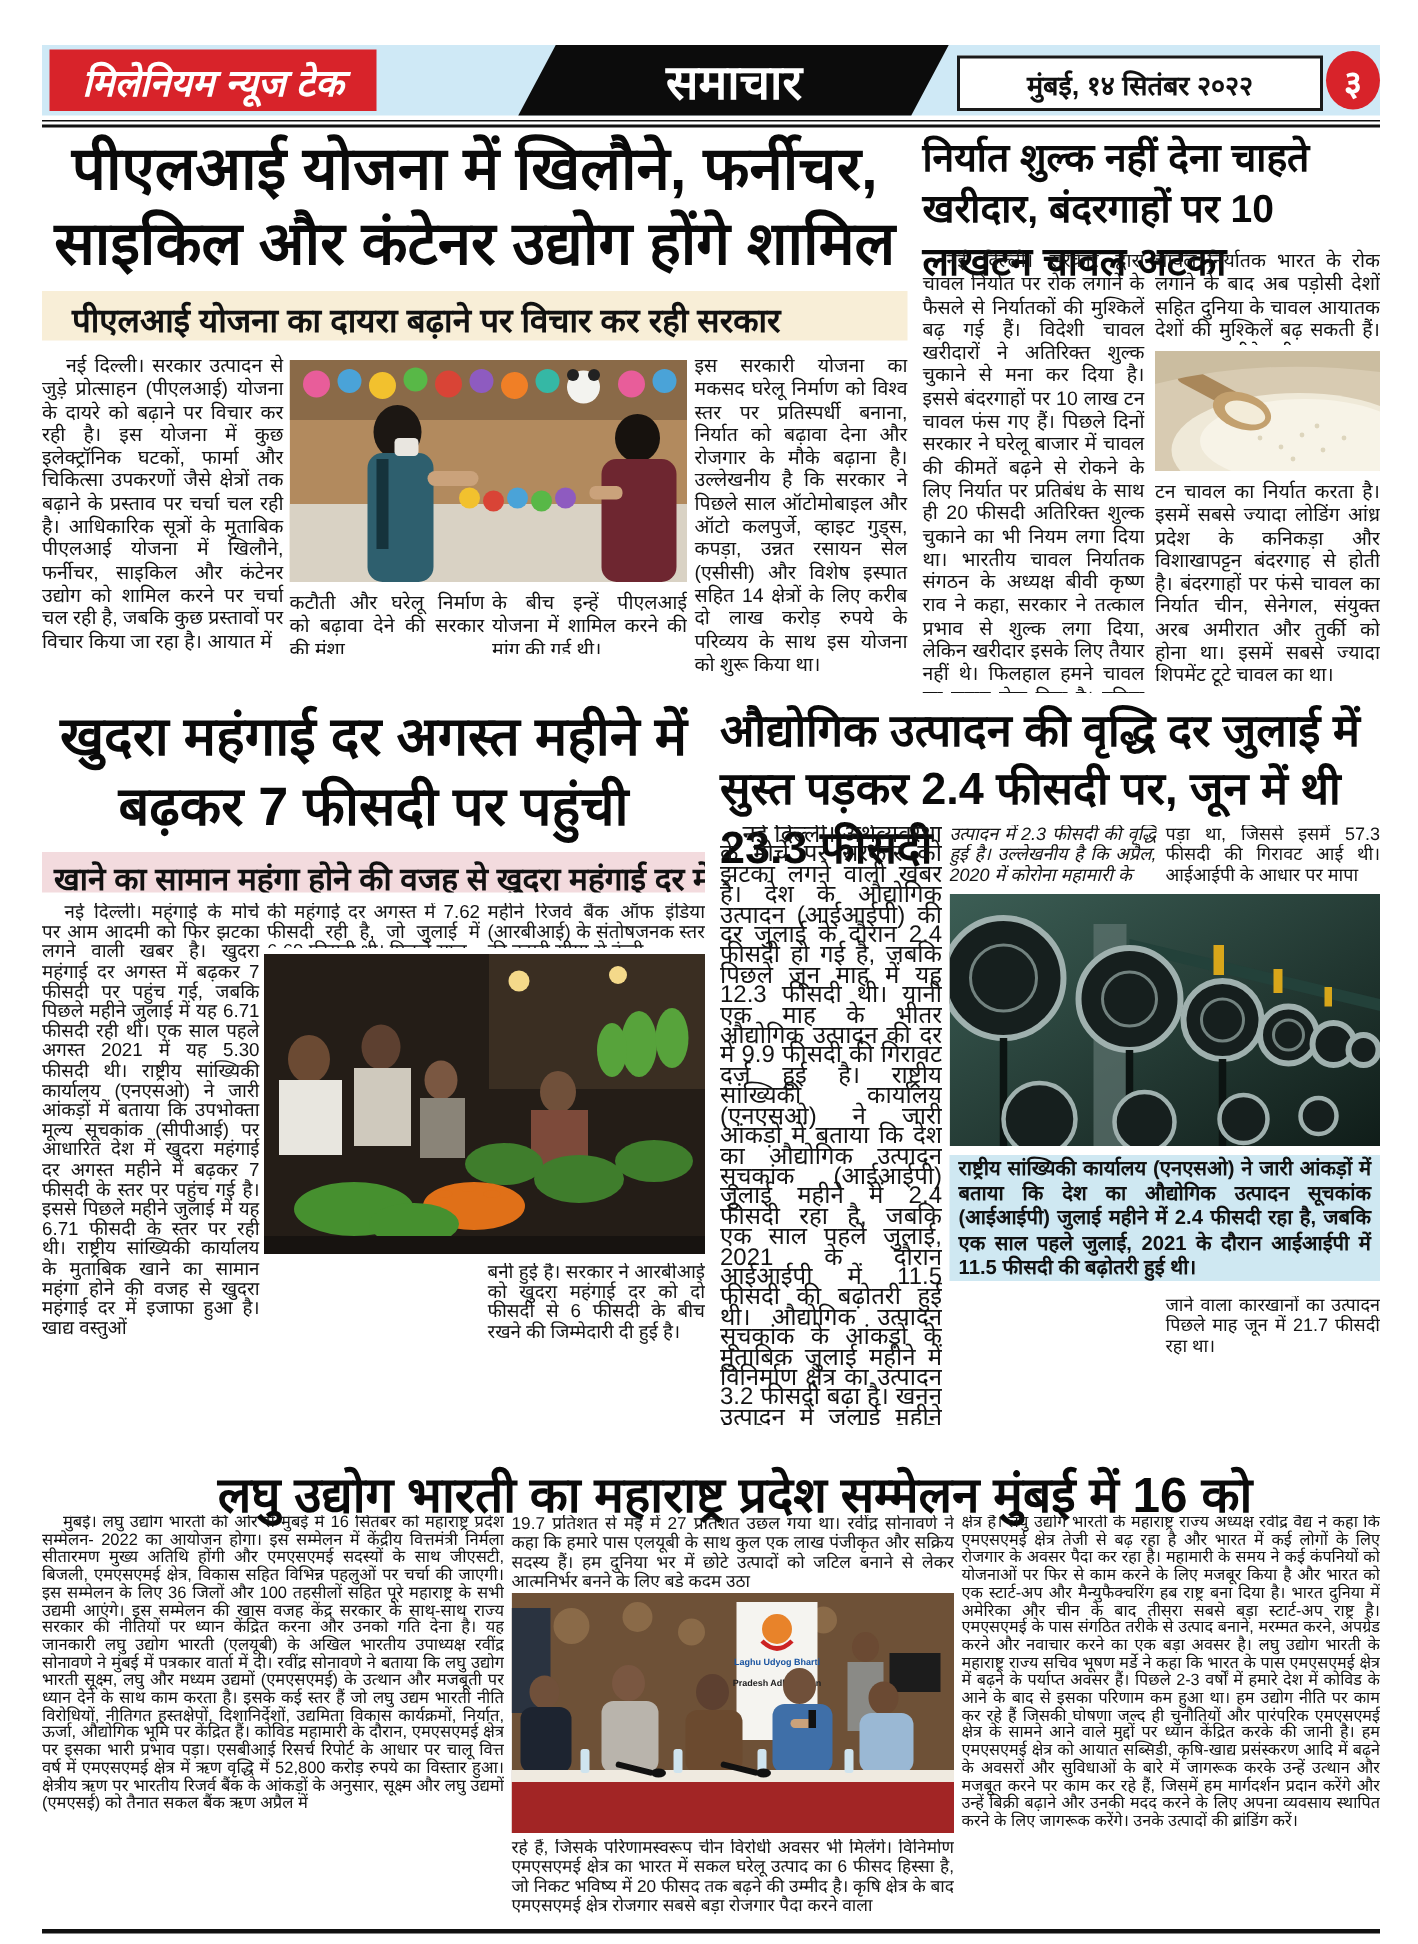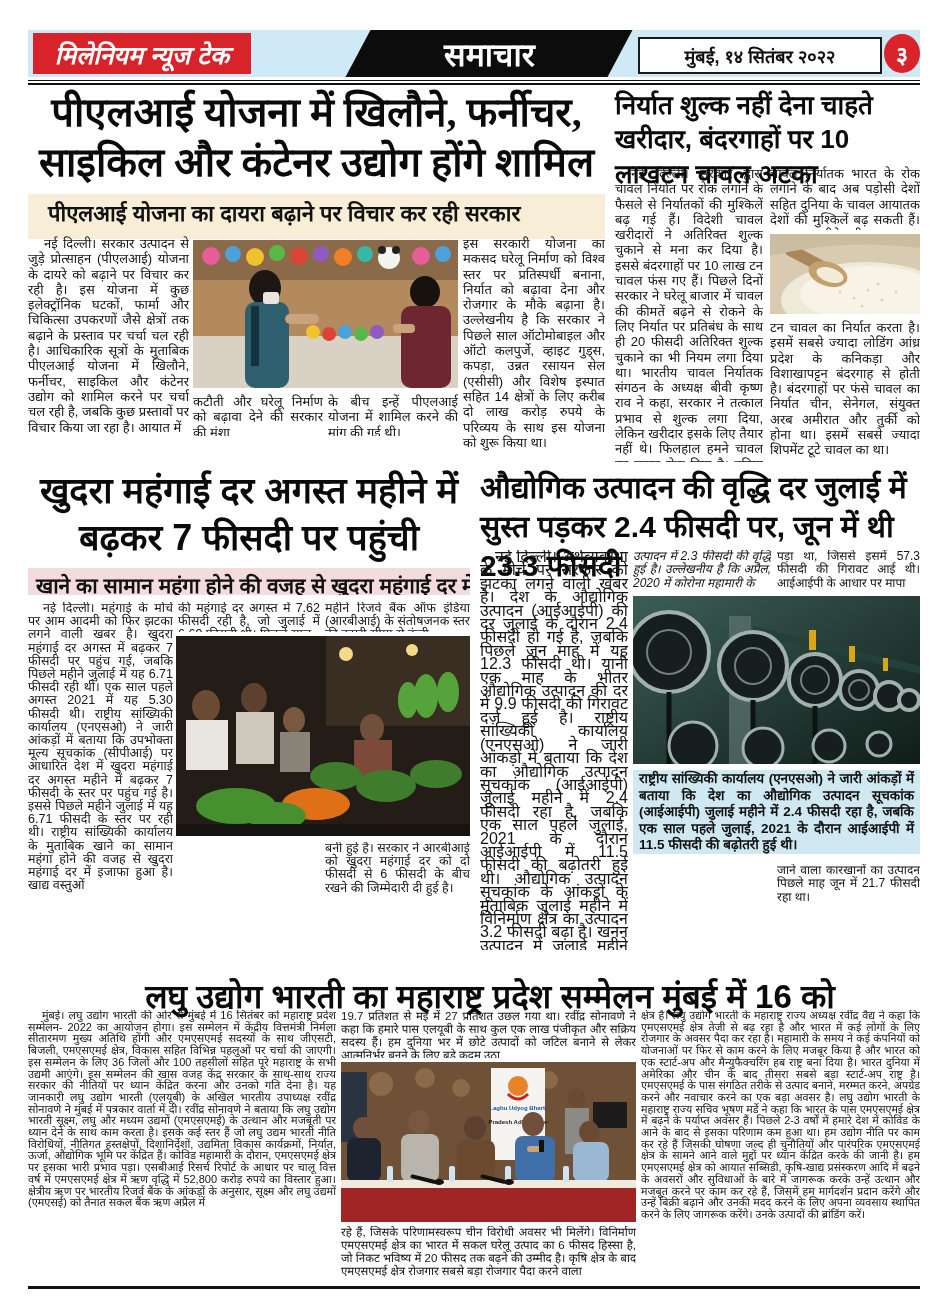--- a/index.html
+++ b/index.html
@@ -25,21 +25,21 @@
   
   .article{position:absolute;}
   .hl{font-weight:bold;color:#0a0a0a;}
   .bt{position:absolute;text-align:justify;overflow:hidden;color:#141414;}
   .subhead{position:absolute;font-weight:bold;overflow:hidden;white-space:nowrap;}
   .photo{position:absolute;overflow:hidden;}
   .photo svg{display:block;width:100%;height:100%;}
   
   .a-pli{left:28px;top:88px;width:577px;height:372px;}
   .pli-headline{position:absolute;top:0;left:0;width:577px;font-size:40px;line-height:1.25;text-align:center;}
-  .pli-subhead{top:106px;left:0;width:557px;height:30px;background:#f8eed7;font-size:22px;padding:3px 0 12px 20px;}
+  .pli-subhead{top:106px;left:0;width:557px;height:30px;background:#f8eed7;font-size:22px;padding:3px 0 0 20px;}
   .pli-col1{top:148px;left:0;width:161px;height:224px;font-size:13px;line-height:15.3px;text-indent:16px;}
   .pli-photo{top:152px;left:165px;width:265px;height:148px;}
   .pli-capL{top:306px;left:165px;width:130px;height:42px;font-size:13px;line-height:15.3px;}
   .pli-capR{top:306px;left:300px;width:130px;height:42px;font-size:13px;line-height:15.3px;}
   .pli-col3{top:148px;left:435px;width:142px;height:224px;font-size:13px;line-height:15.3px;}
   
   .a-rice{left:615px;top:88px;width:305px;height:372px;}
   .rice-headline{position:absolute;top:0;left:0;width:305px;font-size:26px;line-height:1.32;}
   .rice-col1{top:78px;left:0;width:148px;height:296px;font-size:13px;line-height:15.3px;text-indent:16px;}
   .rice-col2t{top:78px;left:155px;width:150px;height:64px;font-size:13px;line-height:15.3px;}
@@ -85,21 +85,21 @@
     <div class="masthead">मिलेनियम न्यूज टेक</div>
     <div class="section-banner">
       <span>समाचार</span>
     </div>
     <div class="date-box">मुंबई, १४ सितंबर २०२२</div>
     <div class="page-num">३</div>
   </div>
   <div class="header-rule"></div>
 
   <article class="article a-pli">
-    <h1 class="pli-headline hl" style="margin:0;font-family:Liberation Serif, serif;">पीएलआई योजना में खिलौने, फर्नीचर, साइकिल और कंटेनर उद्योग होंगे शामिल</h1>
+    <h1 class="pli-headline hl" style="margin:0;">पीएलआई योजना में खिलौने, फर्नीचर, साइकिल और कंटेनर उद्योग होंगे शामिल</h1>
     <div class="subhead pli-subhead">पीएलआई योजना का दायरा बढ़ाने पर विचार कर रही सरकार</div>
     <div class="bt pli-col1">नई दिल्ली। सरकार उत्पादन से जुड़े प्रोत्साहन (पीएलआई) योजना के दायरे को बढ़ाने पर विचार कर रही है। इस योजना में कुछ इलेक्ट्रॉनिक घटकों, फार्मा और चिकित्सा उपकरणों जैसे क्षेत्रों तक बढ़ाने के प्रस्ताव पर चर्चा चल रही है। आधिकारिक सूत्रों के मुताबिक पीएलआई योजना में खिलौने, फर्नीचर, साइकिल और कंटेनर उद्योग को शामिल करने पर चर्चा चल रही है, जबकि कुछ प्रस्तावों पर विचार किया जा रहा है। आयात में</div>
     <div class="photo pli-photo">
       <svg viewBox="0 0 265 148" preserveAspectRatio="none">
         <rect width="265" height="148" fill="#b28a5e"></rect>
         <rect width="265" height="40" fill="#8a6a48"></rect>
         <circle cx="18" cy="16" r="9" fill="#e85d9a"></circle>
           <circle cx="40" cy="14" r="8" fill="#4aa3d8"></circle>
         <circle cx="62" cy="17" r="9" fill="#f2c12e"></circle>
           <circle cx="84" cy="13" r="8" fill="#58b847"></circle>

